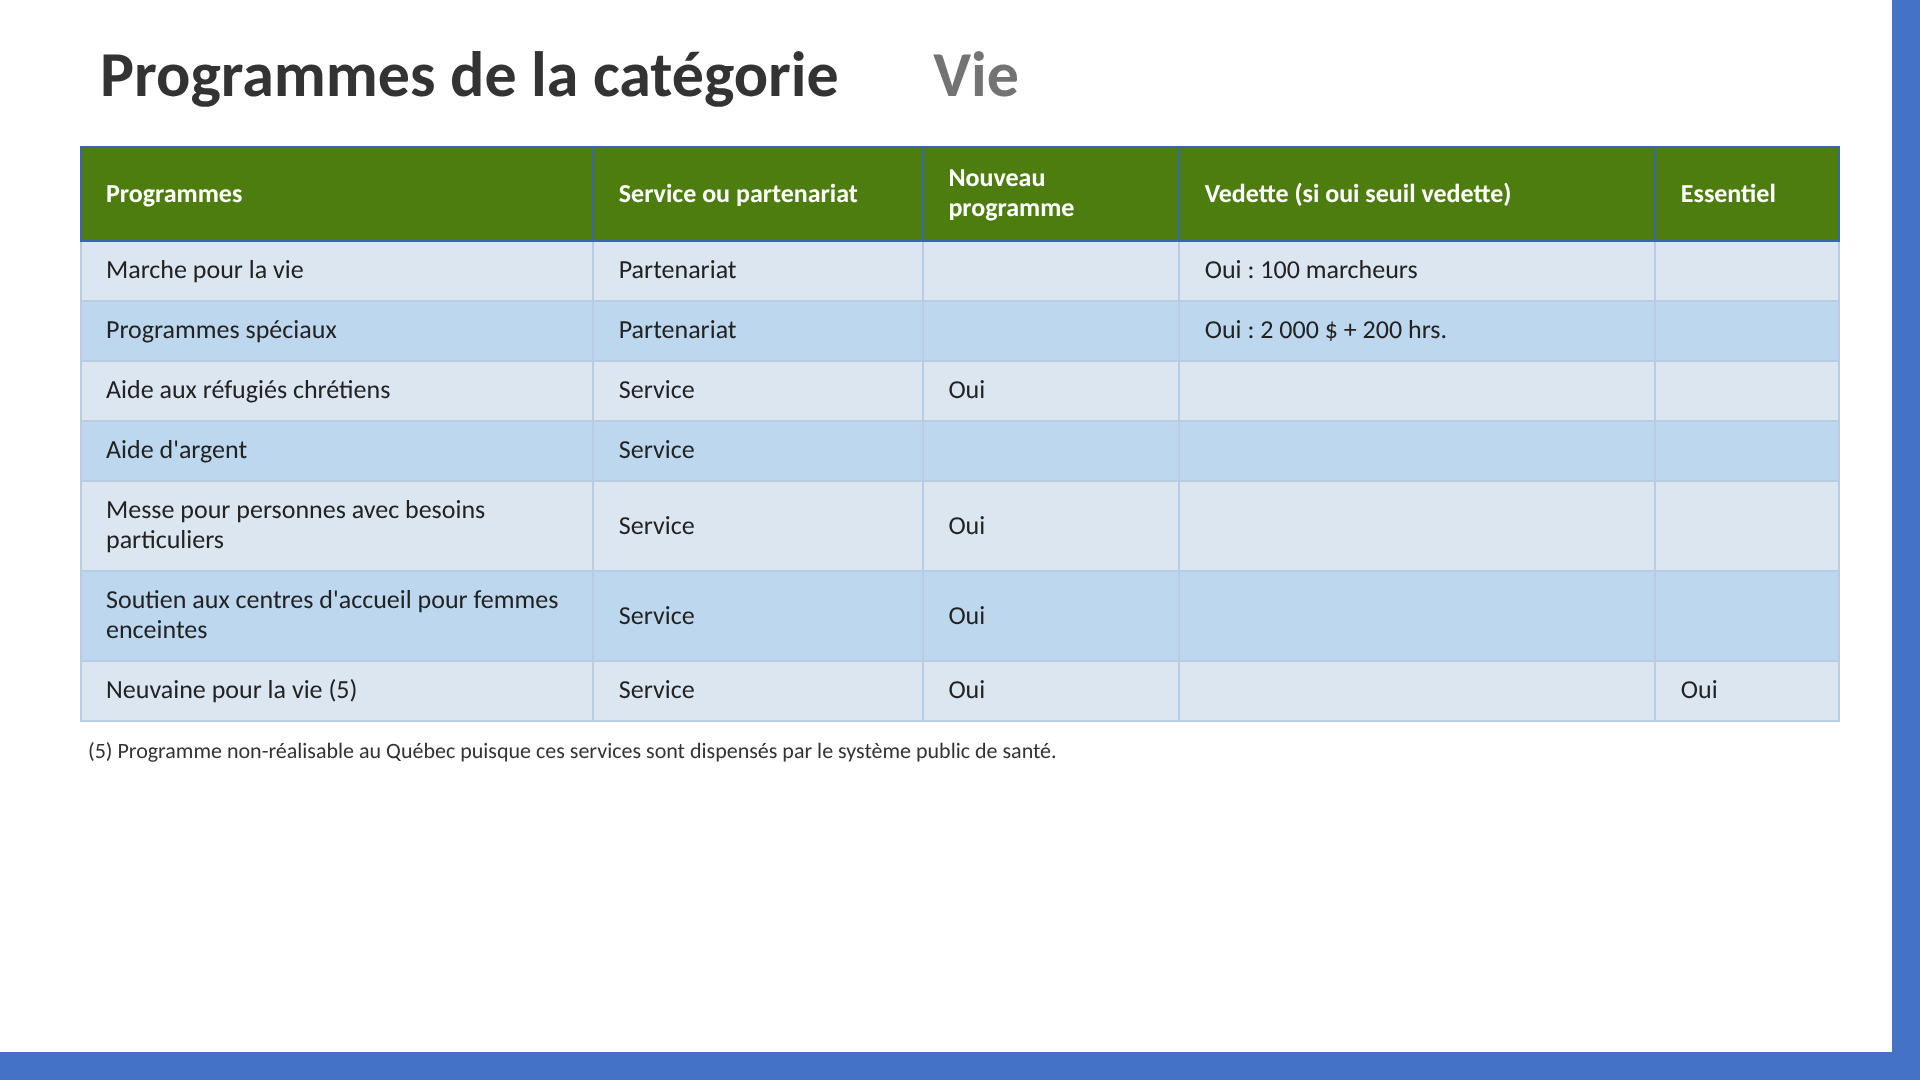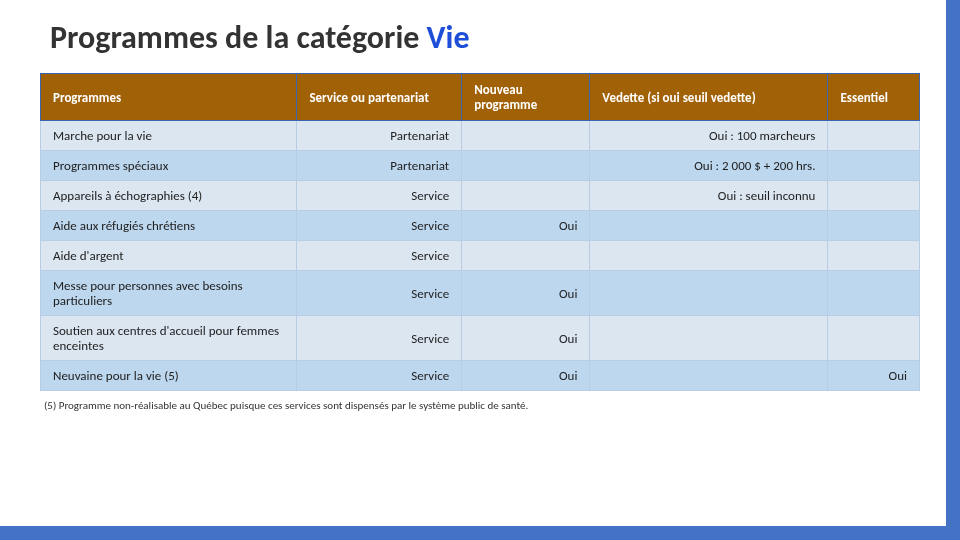--- a/index.html
+++ b/index.html
@@ -22,35 +22,36 @@
 
     .title {
       font-size: 32px;
       font-weight: bold;
       color: #333333;
       margin-bottom: 16px;
       padding-left: 10px;
     }
 
     .title-highlight {
-      color: #1d4ed8;
+      color: #737373;
+      margin-left: 40px;
     }
 
     .table-wrapper {
       width: 100%;
     }
 
     table {
       width: 100%;
       border-collapse: collapse;
       font-size: 13px;
     }
 
     thead tr {
-      background-color: #a16207;
+      background-color: #4d7c0f;
       color: #ffffff;
     }
 
     thead th {
       padding: 8px 12px;
       text-align: left;
       font-weight: bold;
       font-size: 13px;
       border: 1px solid #3a65b0;
     }
@@ -73,21 +74,21 @@
       vertical-align: middle;
       font-size: 13px;
     }
 
     tbody td:first-child {
       font-weight: normal;
       color: #222;
     }
 
     tbody td:not(:first-child) {
-      text-align: right;
+      text-align: left;
       color: #222;
     }
 
     .footnotes {
       margin-top: 8px;
       font-size: 11px;
       color: #333;
       padding-left: 4px;
     }
 
@@ -152,27 +153,20 @@
             <td></td>
           </tr>
           <tr>
             <td>Programmes spéciaux</td>
             <td>Partenariat</td>
             <td></td>
             <td>Oui : 2 000 $ + 200 hrs.</td>
             <td></td>
           </tr>
           <tr>
-            <td>Appareils à échographies (4)</td>
-            <td>Service</td>
-            <td></td>
-            <td>Oui : seuil inconnu</td>
-            <td></td>
-          </tr>
-          <tr>
             <td>Aide aux réfugiés chrétiens</td>
             <td>Service</td>
             <td>Oui</td>
             <td></td>
             <td></td>
           </tr>
           <tr>
             <td>Aide d'argent</td>
             <td>Service</td>
             <td></td>

